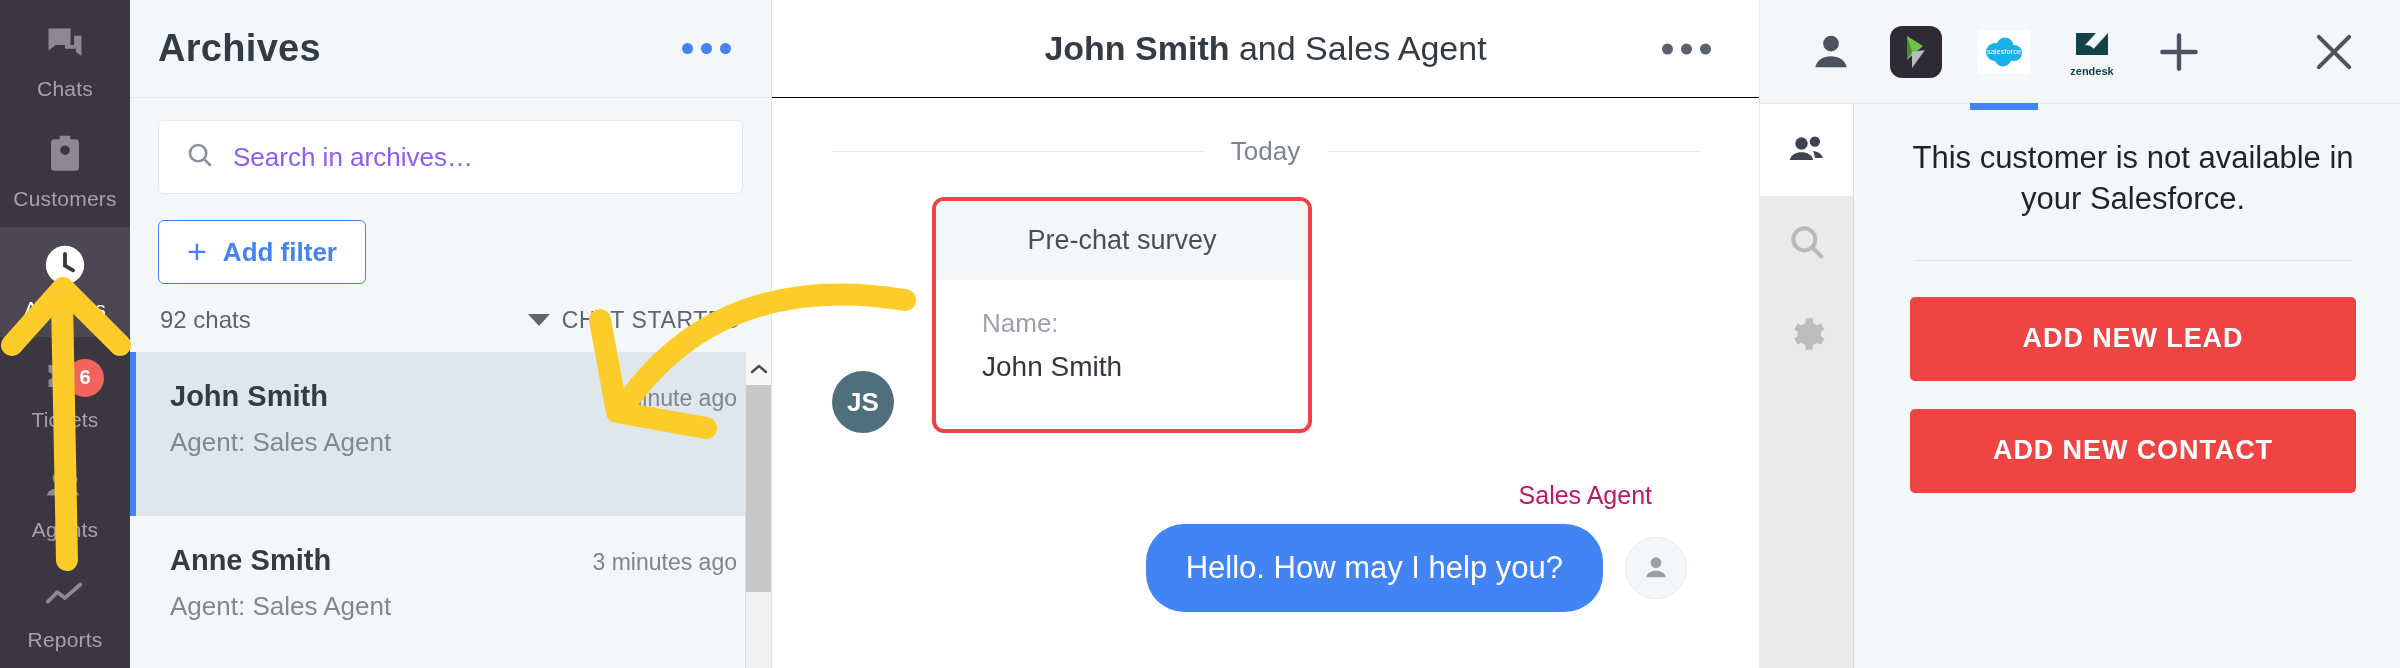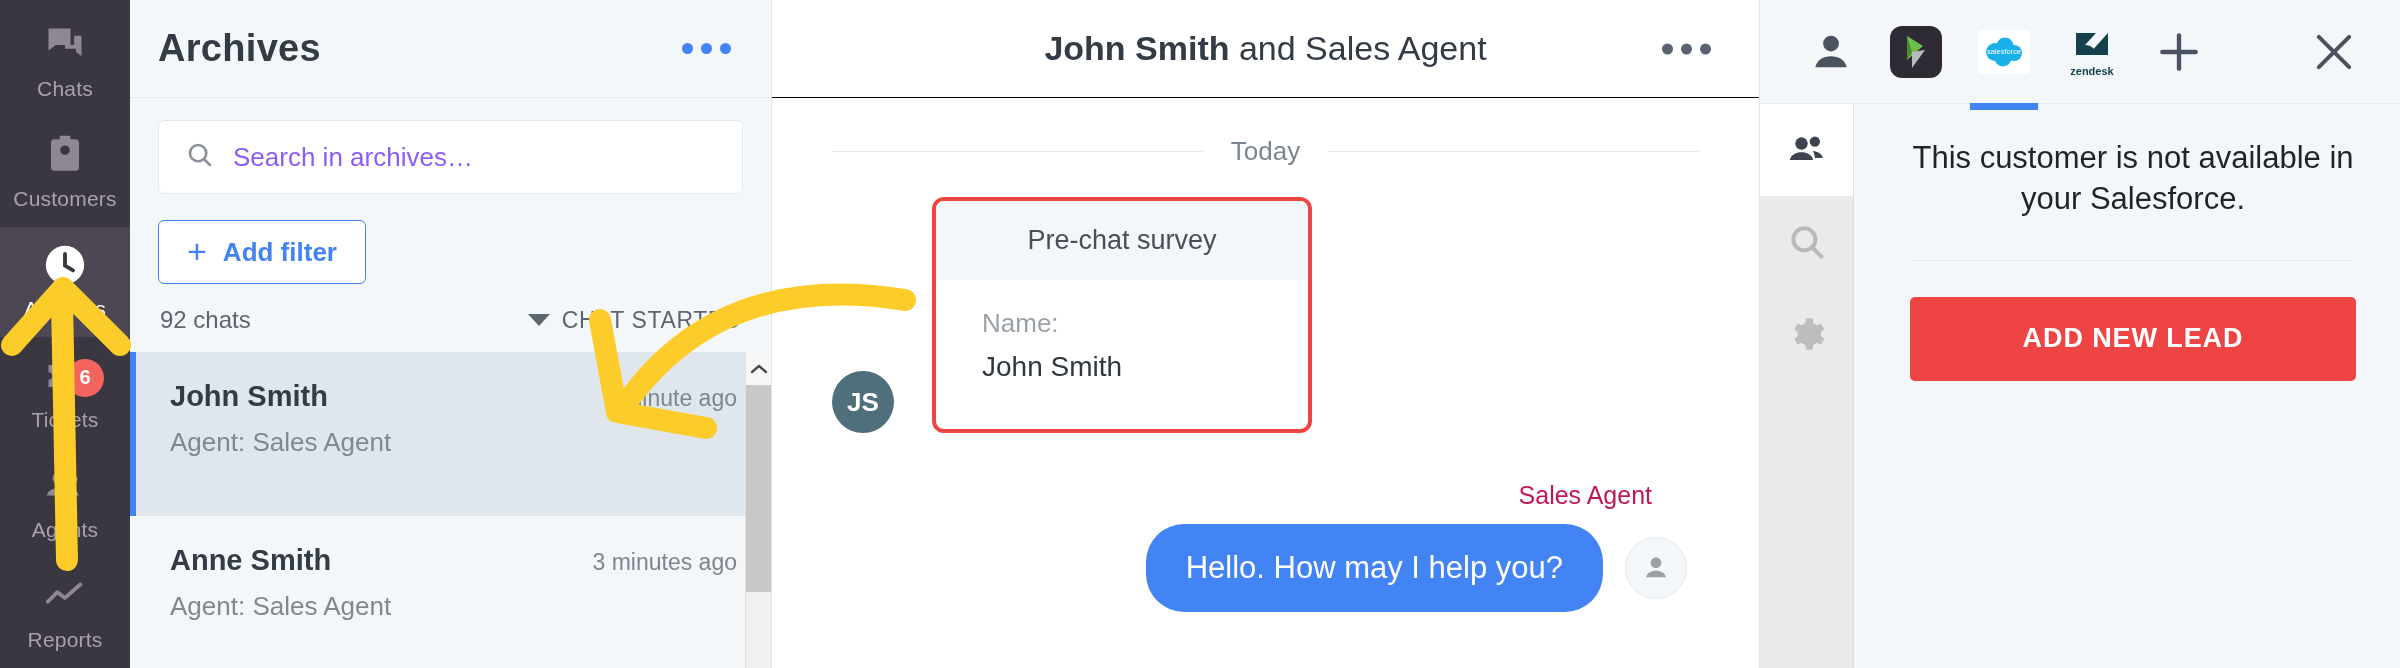--- a/index.html
+++ b/index.html
@@ -502,20 +502,21 @@
             <path d="M12 8.2A3.8 3.8 0 1 0 12 15.8 3.8 3.8 0 0 0 12 8.2zm0 5.9a2.1 2.1 0 1 1 0-4.2 2.1 2.1 0 0 1 0 4.2z"></path>
             <path d="M20 12a8.4 8.4 0 0 0-.1-1.2l2-1.5-1.9-3.3-2.3 1a7.8 7.8 0 0 0-2.1-1.2L15.2 3h-3.8l-.4 2.8c-.8.3-1.5.7-2.1 1.2l-2.3-1L4.7 9.3l2 1.5a8.4 8.4 0 0 0 0 2.4l-2 1.5 1.9 3.3 2.3-1c.6.5 1.3.9 2.1 1.2l.4 2.8h3.8l.4-2.8c.8-.3 1.5-.7 2.1-1.2l2.3 1 1.9-3.3-2-1.5c.1-.4.1-.8.1-1.2z"></path>
           </svg>
         </div>
       </div>
 
       <div class="int-content">
         <div class="int-msg">This customer is not available in your Salesforce.</div>
         <div class="int-divider"></div>
         <button class="green-btn">ADD NEW LEAD</button>
+        <button class="green-btn">ADD NEW CONTACT</button>
       </div>
     </div>
   </div>
 
   <svg class="anno" width="2400" height="668" viewBox="0 0 2400 668">
 
     <path d="M67 560 L62 300" stroke="#fccc2a" stroke-width="22" stroke-linecap="round" fill="none"></path>
     <path d="M12 345 L63 288 L120 345" stroke="#fccc2a" stroke-width="22" stroke-linecap="round" stroke-linejoin="round" fill="none"></path>
 
     <path d="M905 300 Q720 270 625 405" stroke="#fccc2a" stroke-width="22" stroke-linecap="round" fill="none"></path>

